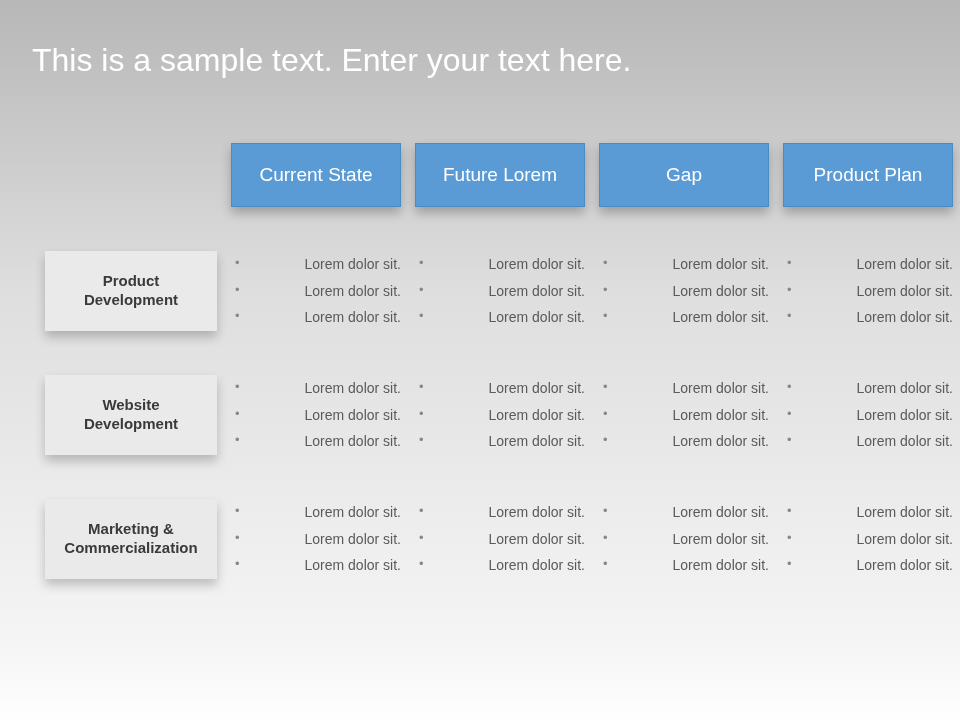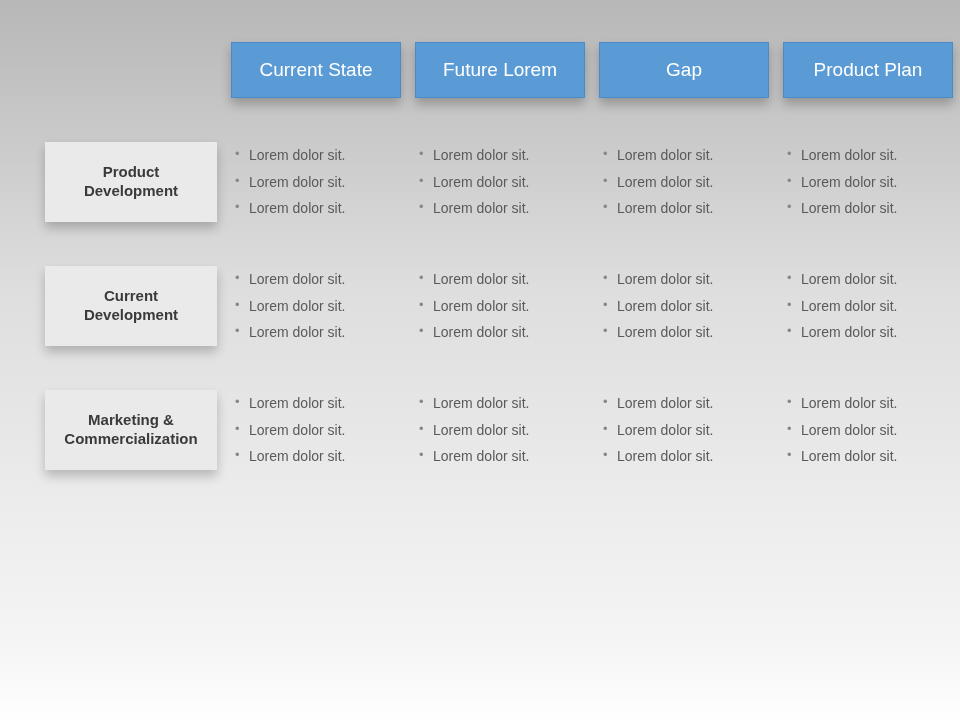--- a/index.html
+++ b/index.html
@@ -24,21 +24,21 @@
     margin-left: -10px;
   }
   .colhdr-row { display: contents; }
   .spacer { }
   .colhdr {
     background: #5b9bd5;
     color: #ffffff;
     font-size: 19px;
     line-height: 1.15;
     text-align: center;
-    height: 56px;
+    height: 64px;
     display: flex; align-items: center; justify-content: center;
     box-shadow: 0 6px 10px rgba(0,0,0,0.25);
     border: 1px solid #4a8bc7;
     padding: 4px 8px;
   }
   .row { display: contents; }
   .rowhdr {
     background: #eaeaea;
     color: #3a3a3a;
     font-size: 15px;
@@ -49,41 +49,42 @@
     box-shadow: 0 6px 10px rgba(0,0,0,0.22);
     padding: 6px 10px;
     line-height: 1.25;
     margin-top: 44px;
     margin-left: 23px;
   }
   .cell {
     margin-top: 44px;
     padding: 0 0 0 4px;
   }
-  .cell ul { list-style: none; }
+  .cell ul { list-style: none; text-align: right; }
   .cell li {
     font-size: 14px;
     color: #5a5a5a;
     line-height: 1.9;
     position: relative;
     padding-left: 14px;
     white-space: nowrap;
   }
   .cell li::before {
     content: "•";
     position: absolute;
     left: 0;
     color: #888;
     font-size: 13px;
   }
 </style>
 </head>
 <body>
 
 <div class="slide">
+  <div class="title">This is a sample text. Enter your text here.</div>
 
   <div class="grid">
     <div class="colhdr-row">
       <div class="spacer"></div>
       <div class="colhdr">Current State</div>
       <div class="colhdr">Future Lorem</div>
       <div class="colhdr">Gap</div>
       <div class="colhdr">Product Plan</div>
     </div>
 
@@ -113,21 +114,21 @@
       <div class="cell">
           <ul>
         <li>Lorem dolor sit.</li>
         <li>Lorem dolor sit.</li>
         <li>Lorem dolor sit.</li>
       </ul>
         </div>
     </div>
 
     <div class="row">
-      <div class="rowhdr">Current Development</div>
+      <div class="rowhdr">Website Development</div>
       <div class="cell">
           <ul>
         <li>Lorem dolor sit.</li>
         <li>Lorem dolor sit.</li>
         <li>Lorem dolor sit.</li>
       </ul>
         </div>
       <div class="cell">
           <ul>
         <li>Lorem dolor sit.</li>

